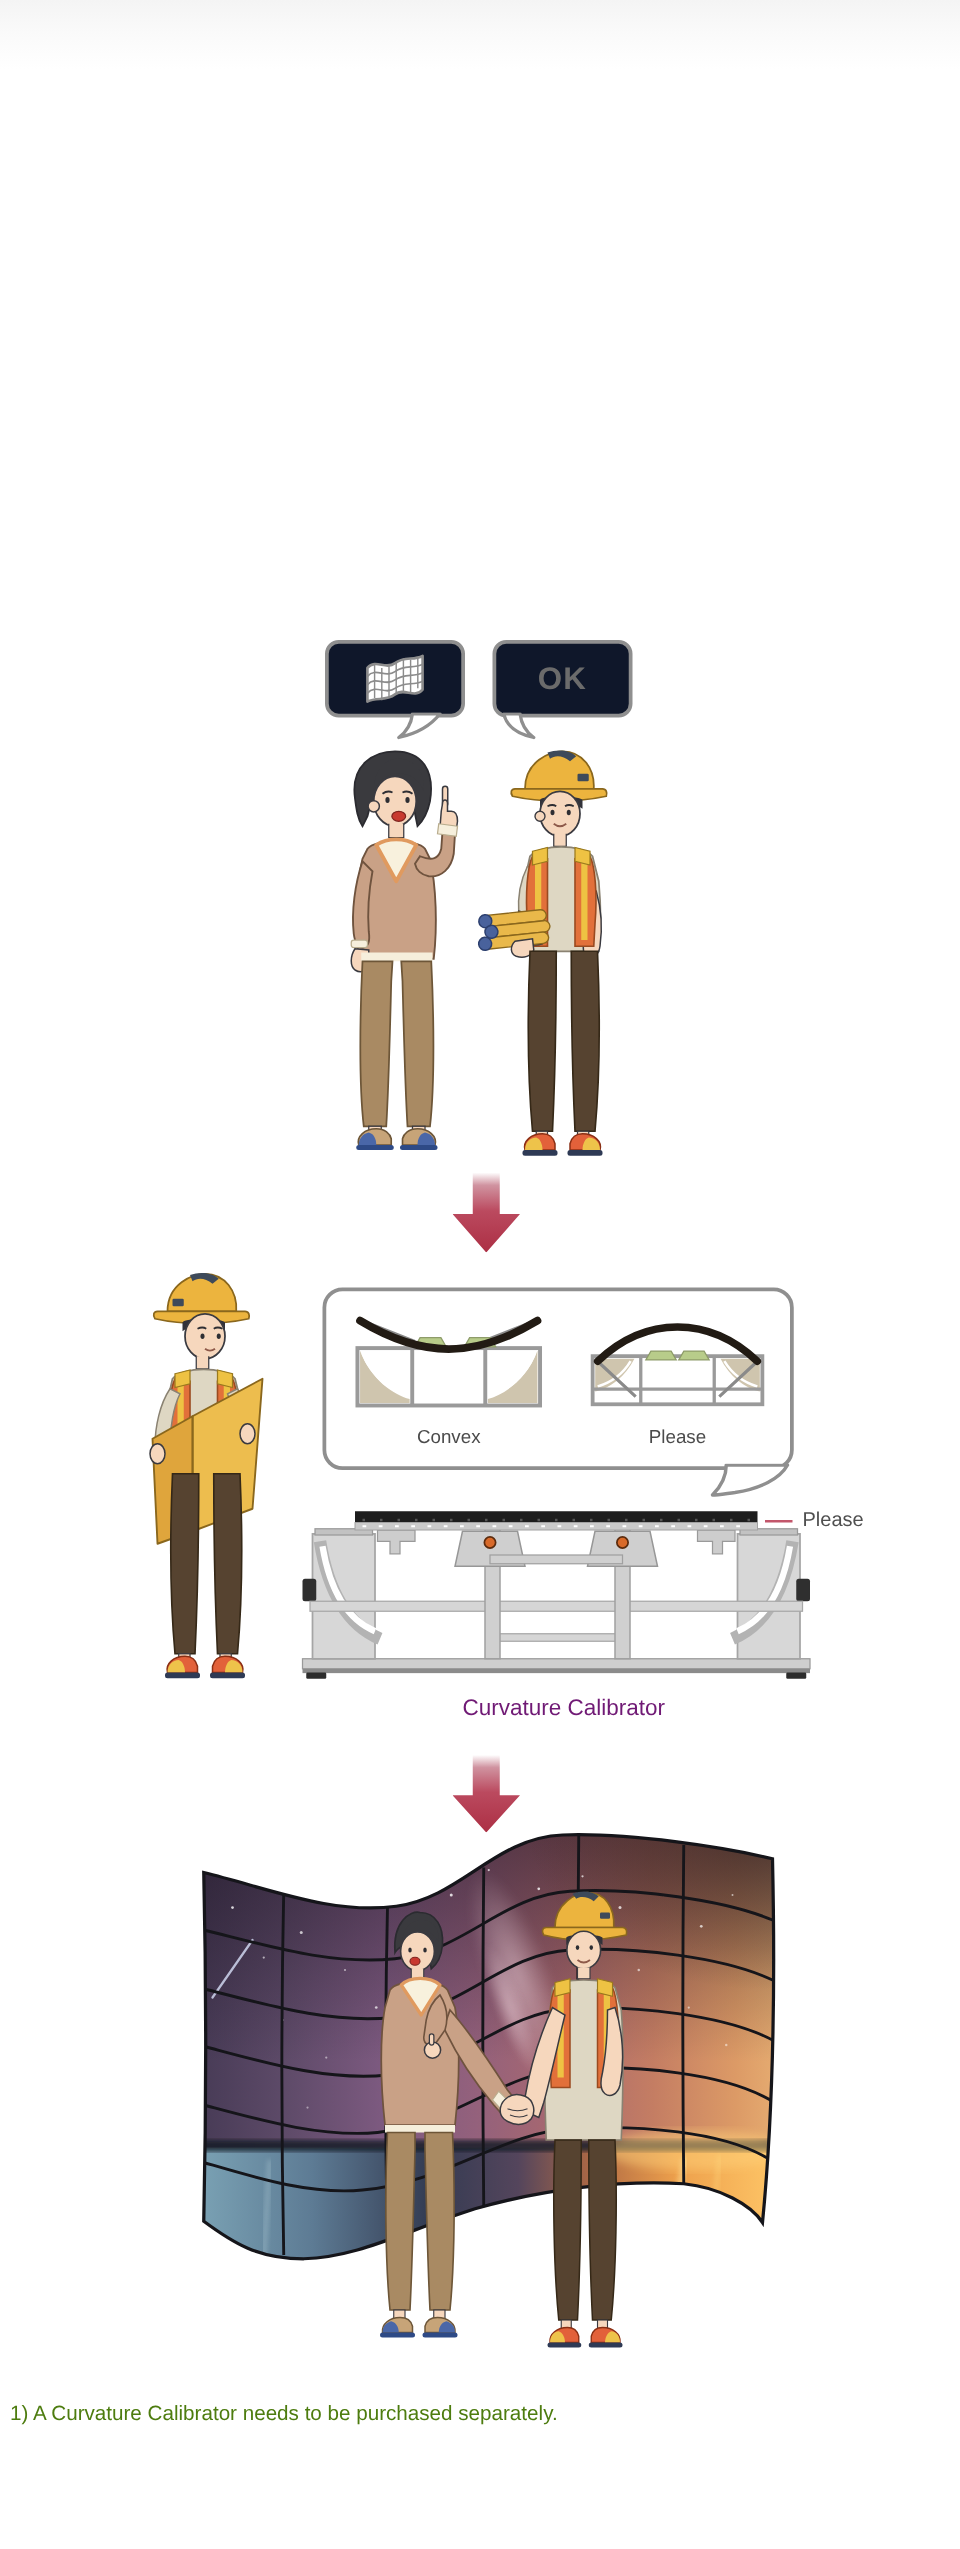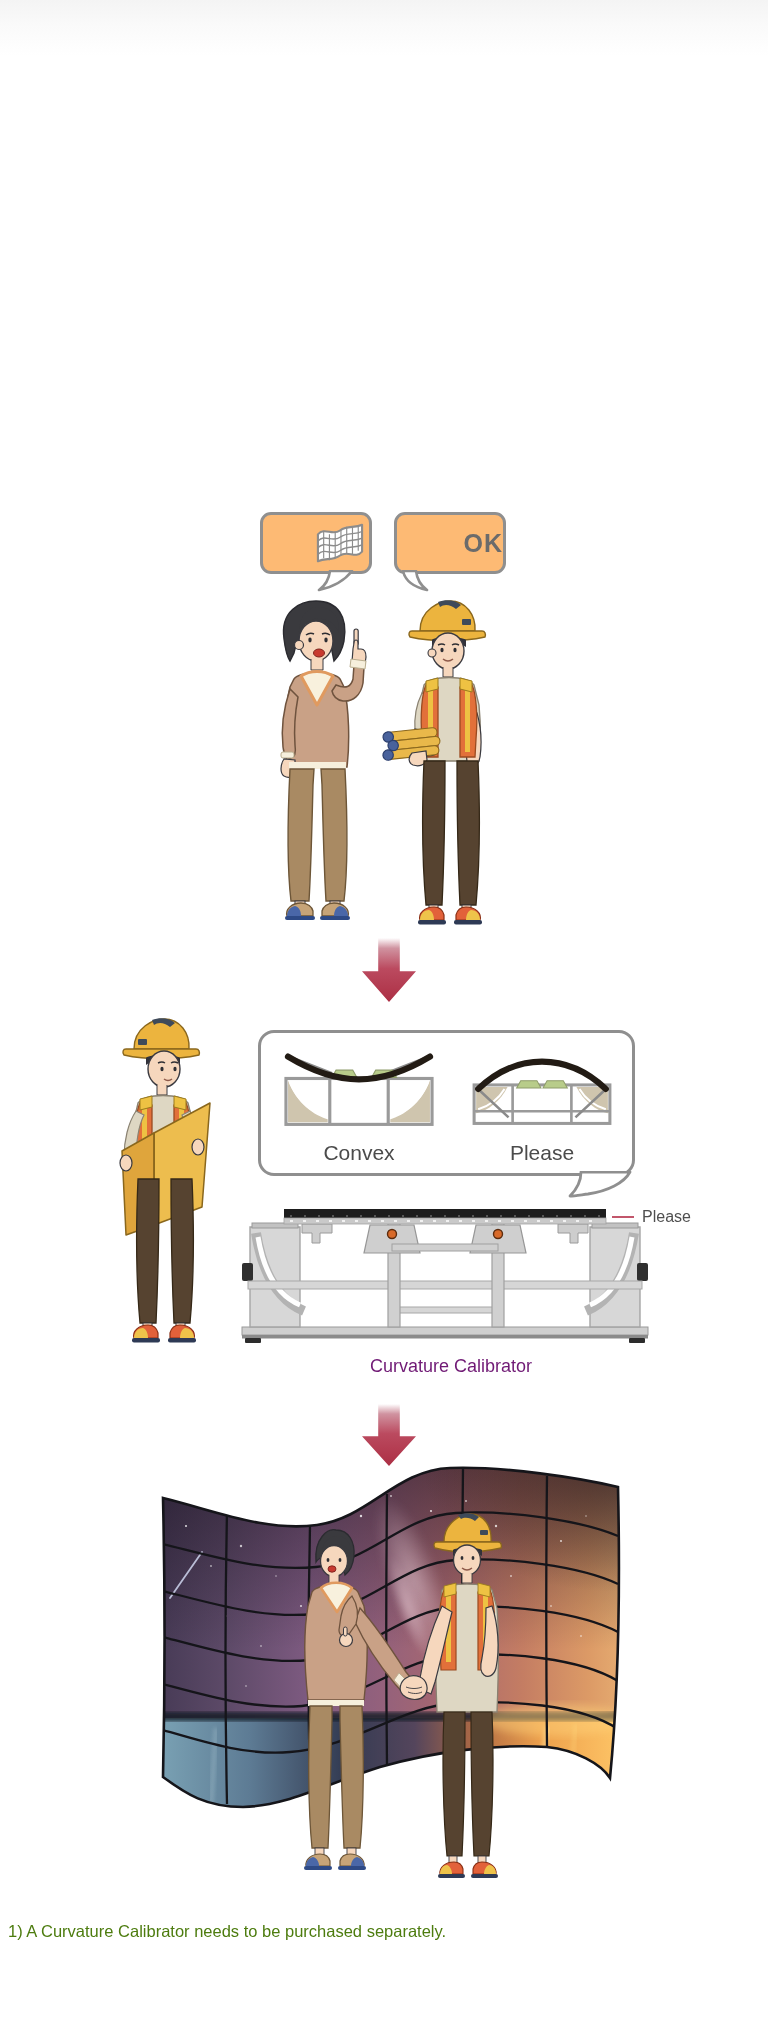--- a/index.html
+++ b/index.html
@@ -2,32 +2,32 @@
 <html><head>
 <meta charset="utf-8">
 <style>
   html,body{margin:0;padding:0;background:#fff;}
   .stage{position:relative;width:768px;height:2039px;background:#ffffff;overflow:hidden;
          font-family:"Liberation Sans",sans-serif;}
   .abs{position:absolute;}
   .top-fade{left:0;top:0;width:768px;height:56px;
             background:linear-gradient(180deg,#f4f4f4 0%,#fafafa 45%,#ffffff 100%);}
   
-  .bubble{background:#fdba74;border:3px solid #8f8f8f;border-radius:11px;
-          display:flex;align-items:center;justify-content:flex-end;box-sizing:border-box;}
+  .bubble{background:#0f172a;border:3px solid #8f8f8f;border-radius:11px;
+          display:flex;align-items:center;justify-content:center;box-sizing:border-box;}
   .bubble-ok-text{font-size:25px;font-weight:600;color:#6b6b6b;letter-spacing:1px;}
   
   .arrow-down{width:54px;height:64px;
     background:linear-gradient(180deg,rgba(227,196,201,0) 0%,#d093a0 16%,#bb4a5f 48%,#ac2f44 100%);
     clip-path:polygon(30% 0,70% 0,70% 52%,100% 52%,50% 100%,0 52%,30% 52%);}
   
   .callout{background:#fff;border:3px solid #8f8f8f;border-radius:16px;box-sizing:border-box;
            display:flex;align-items:flex-start;justify-content:space-between;padding:10px 14px 6px 14px;}
   .diagram-col{display:flex;flex-direction:column;align-items:center;}
-  .diagram-label{font-size:21px;color:#4b4b4b;margin-top:2px;}
+  .diagram-label{font-size:15px;color:#4b4b4b;margin-top:2px;}
   .display-row{display:flex;align-items:center;gap:8px;}
   .display-dash{display:inline-block;width:22px;height:2px;background:#c2566b;}
   .display-text{font-size:16px;color:#4f4f4f;}
   .caption{font-size:18px;color:#701a75;text-align:center;}
   .footnote{font-size:16.5px;color:#4d7c0f;line-height:23px;}
   .footnote .l2{margin-left:23px;}
 </style>
 </head>
 <body>
 

